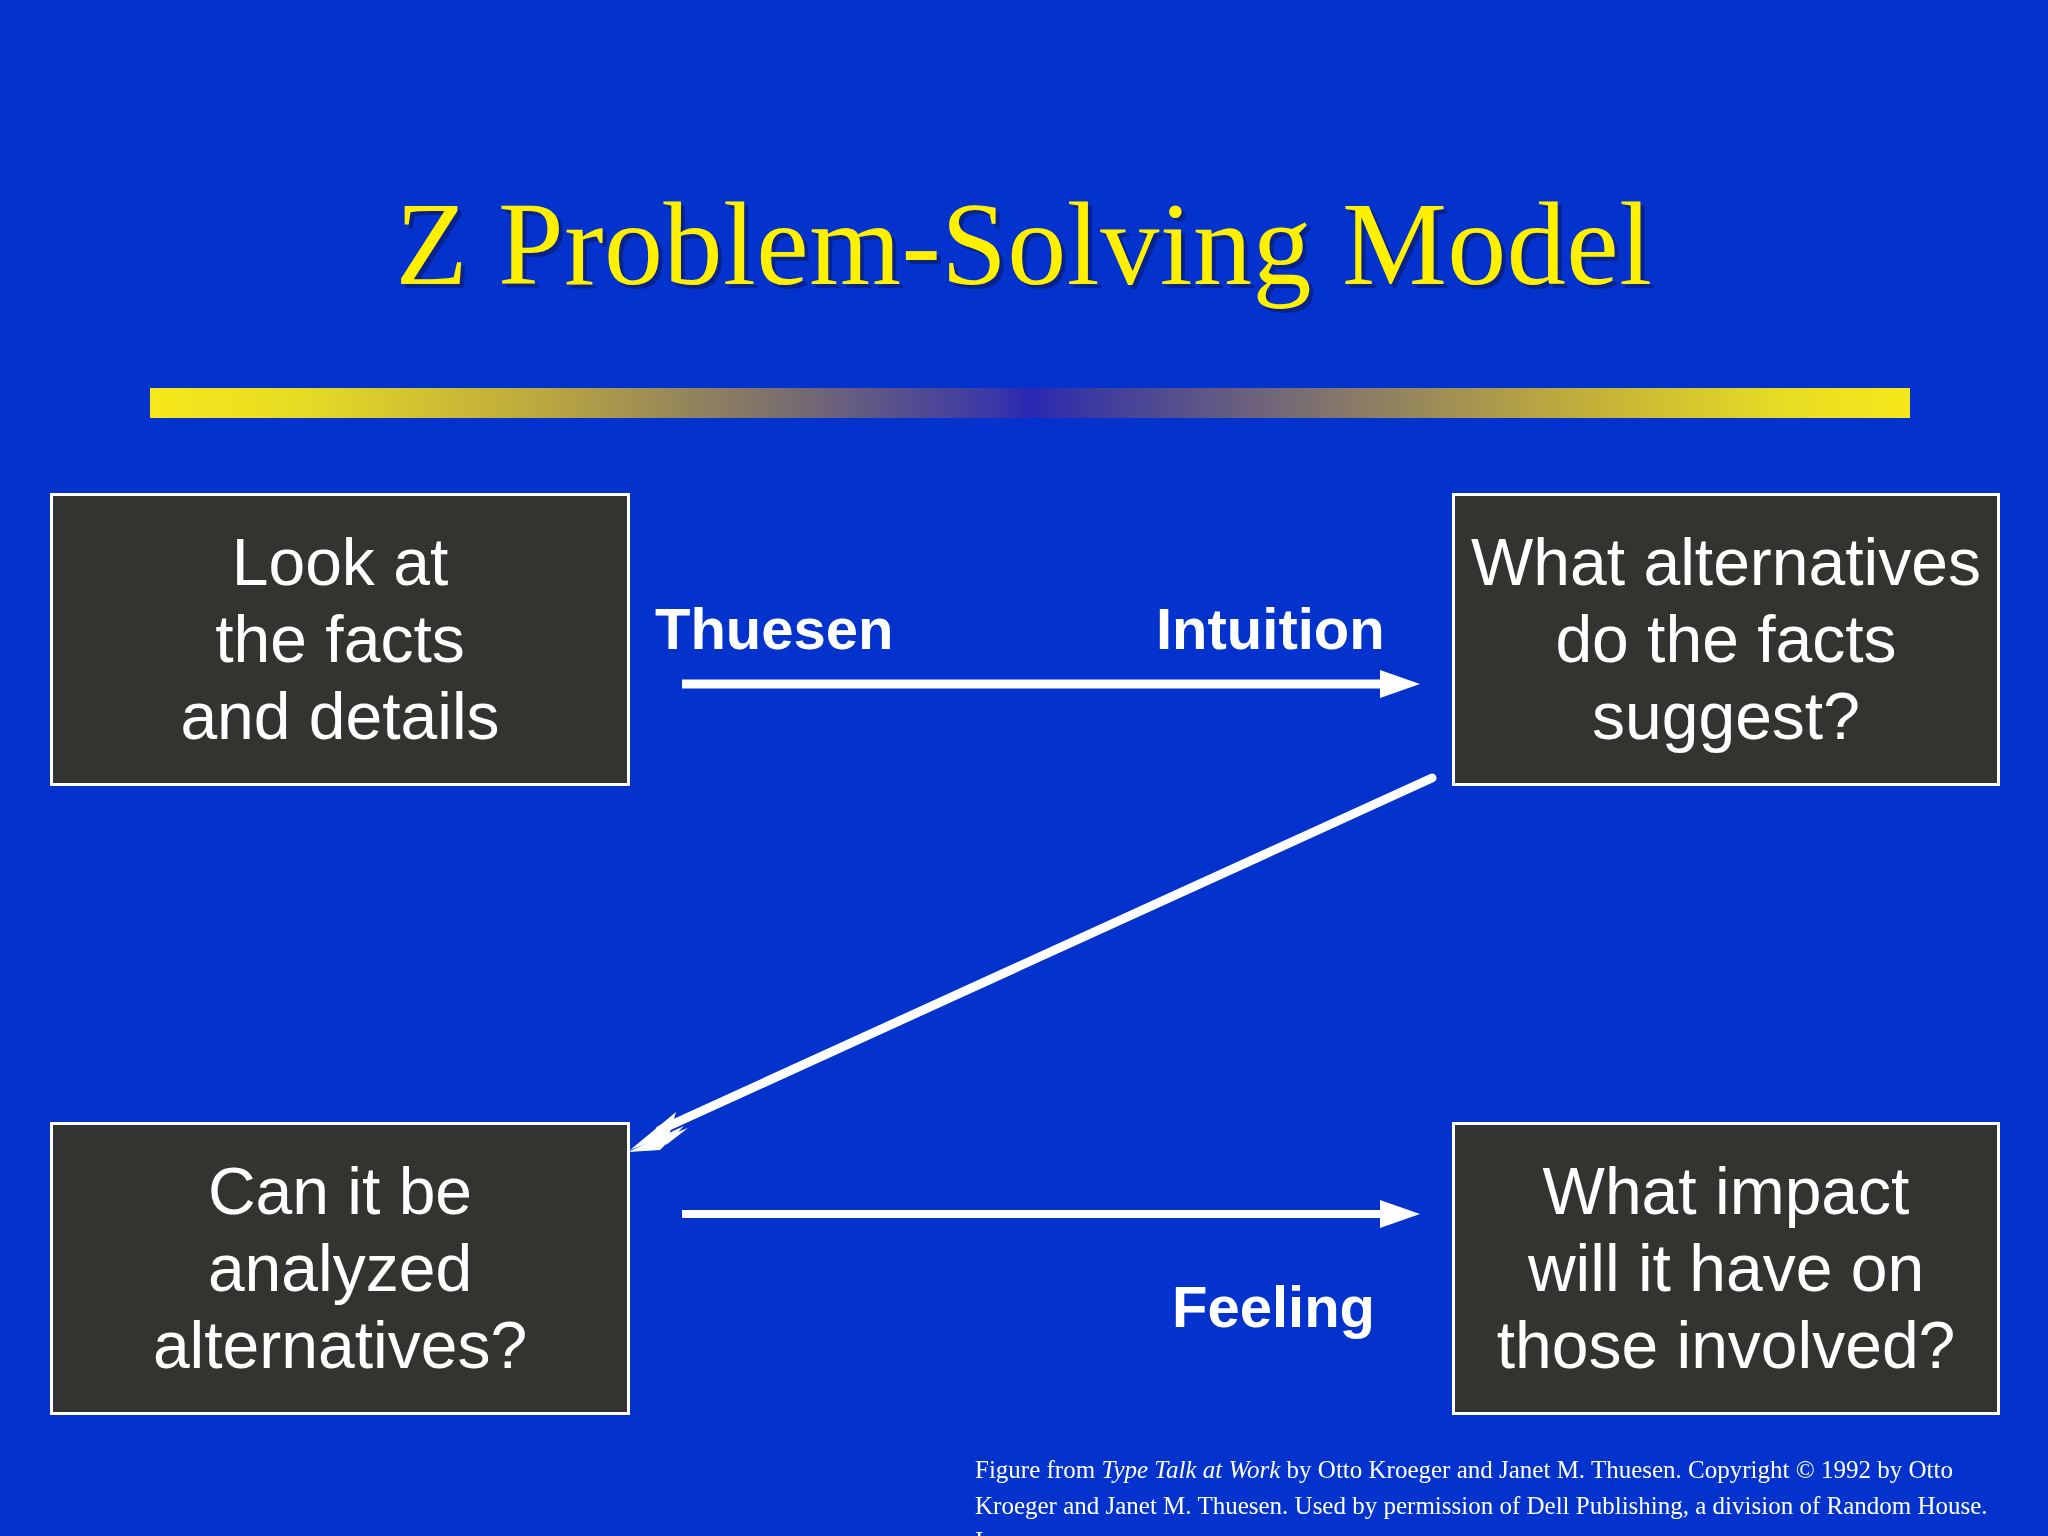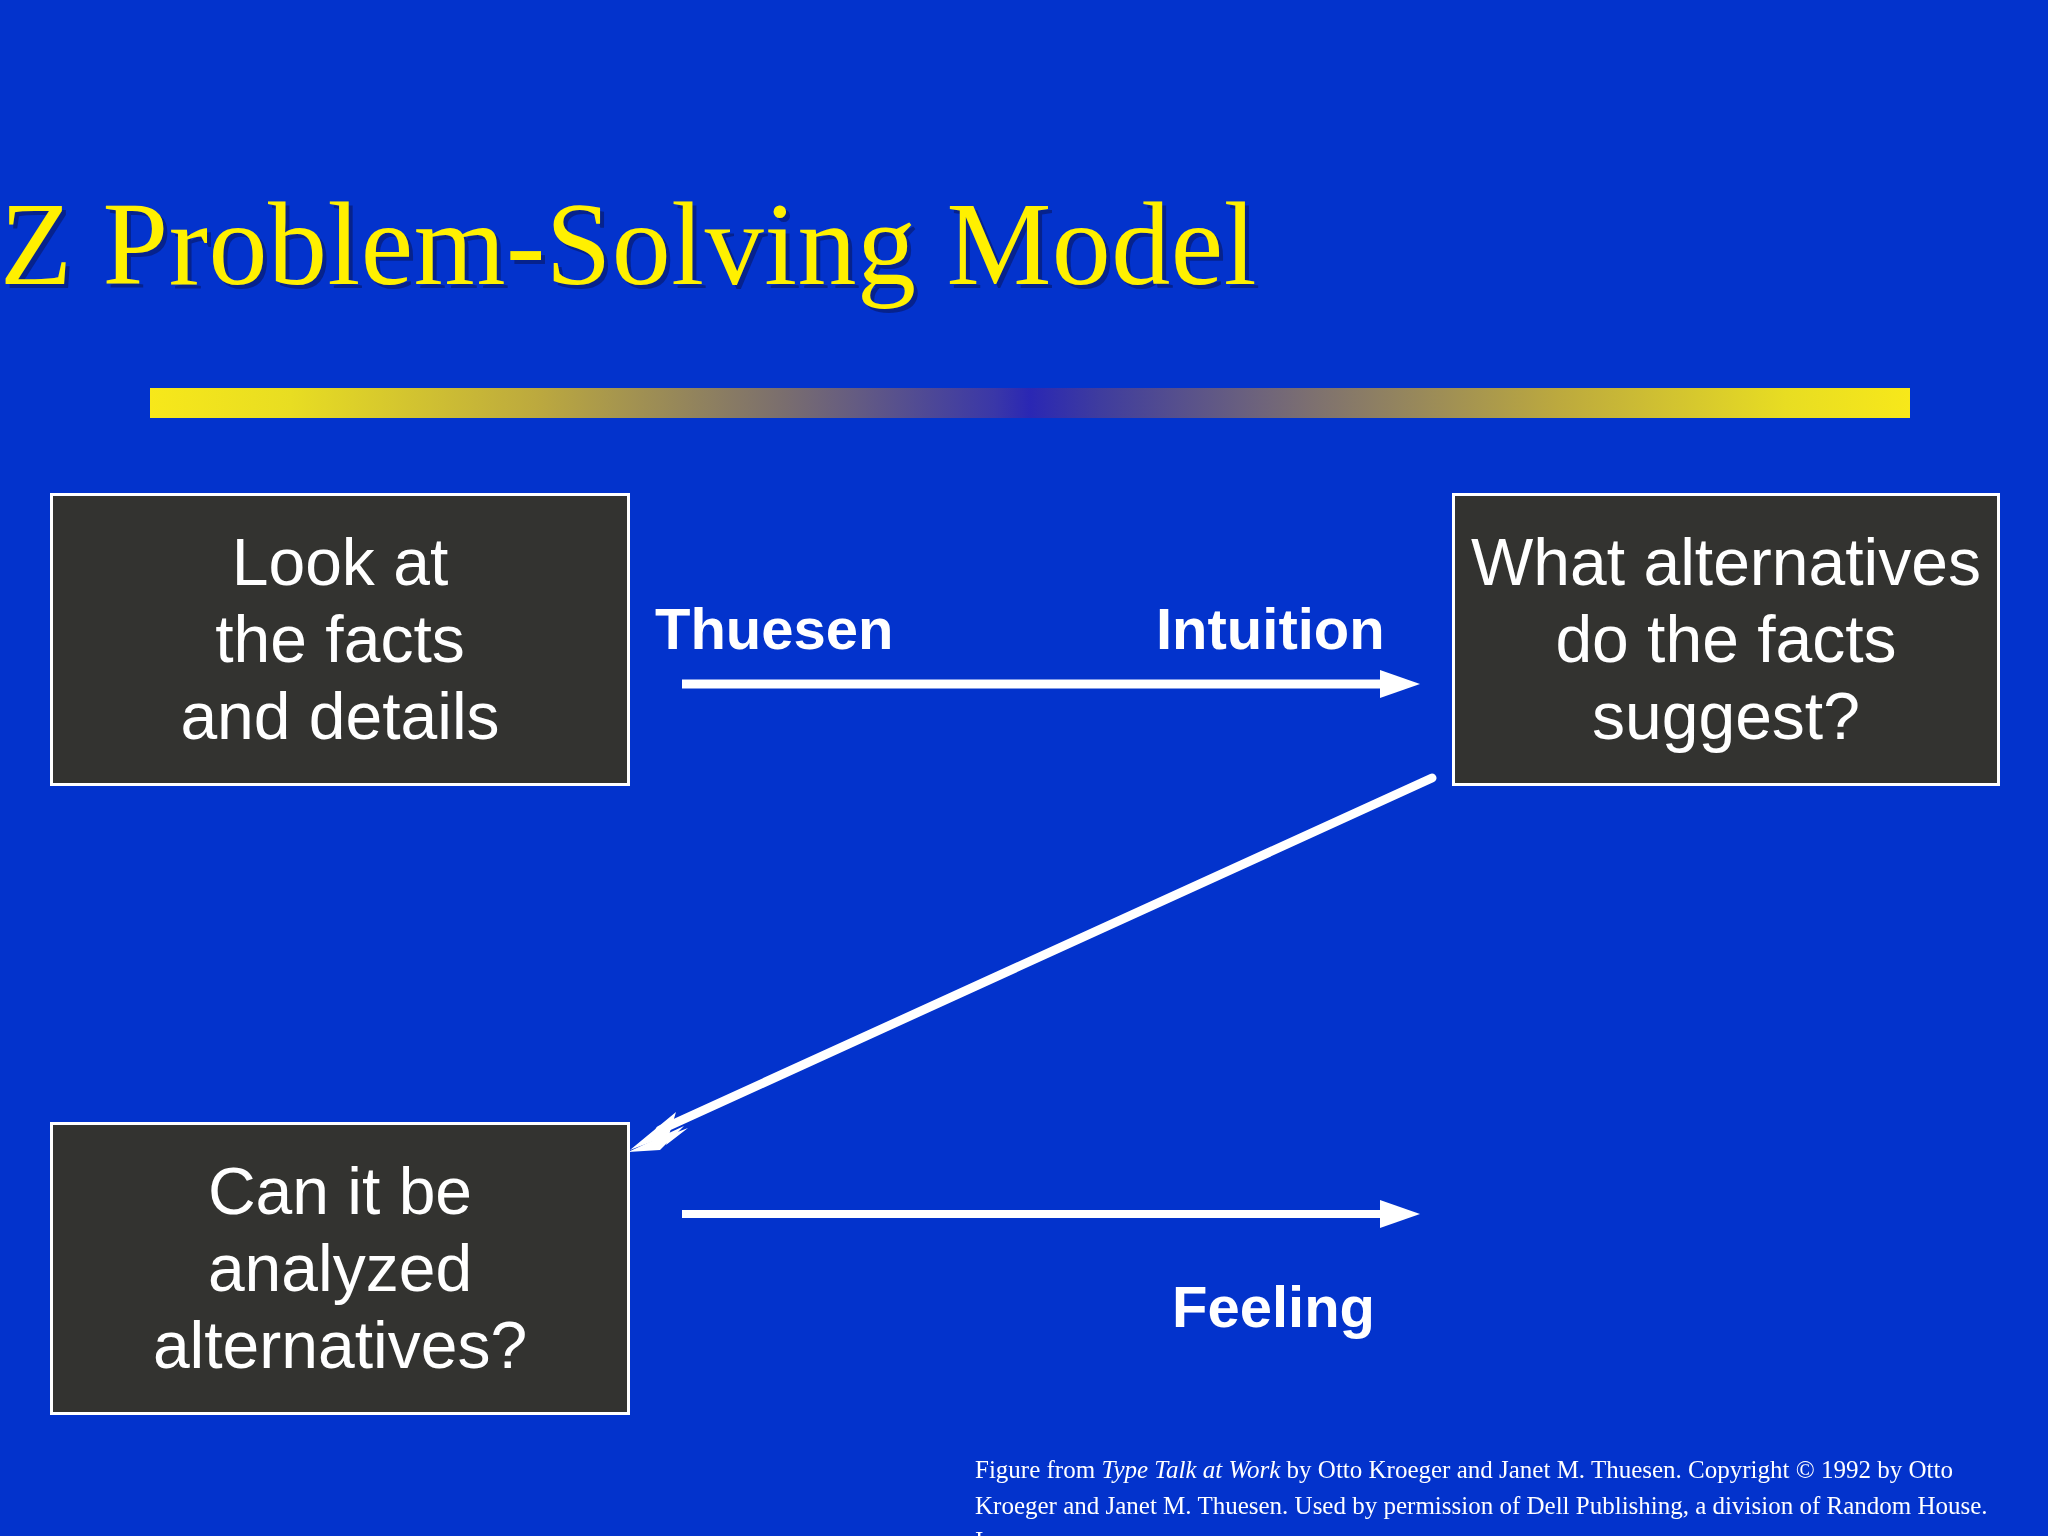--- a/index.html
+++ b/index.html
@@ -20,21 +20,21 @@
     background: #0333CC;
     overflow: hidden;
   }
 
   
   #slide-title {
     position: absolute;
     left: 0;
     top: 186px;
     width: 2048px;
-    text-align: left;
+    text-align: center;
     font-family: "Liberation Serif", "DejaVu Serif", serif;
     font-size: 118px;
     line-height: 1.0;
     color: #FFF000;
     letter-spacing: 0.5px;
     text-shadow: 4px 4px 0px rgba(10,20,90,0.55);
     white-space: nowrap;
   }
 
   
@@ -142,20 +142,25 @@
 do the facts
 suggest?</span>
   </div>
 
   <div class="qbox" id="box-analyze">
     <span class="lines">Can it be
 analyzed
 alternatives?</span>
   </div>
 
+  <div class="qbox" id="box-impact">
+    <span class="lines">What impact
+will it have on
+those involved?</span>
+  </div>
 
   <div class="conn-label" id="label-sensing">Thuesen</div>
   <div class="conn-label" id="label-intuition">Intuition</div>
 
   <div class="conn-label" id="label-feeling">Feeling</div>
 
   <svg class="arrow-svg" id="arrow-top" viewBox="0 0 740 50">
     <line x1="2" y1="24" x2="706" y2="24" stroke="#FFFFFF" stroke-width="9"></line>
     <polygon points="700,10 740,24 700,38" fill="#FFFFFF"></polygon>
   </svg>

